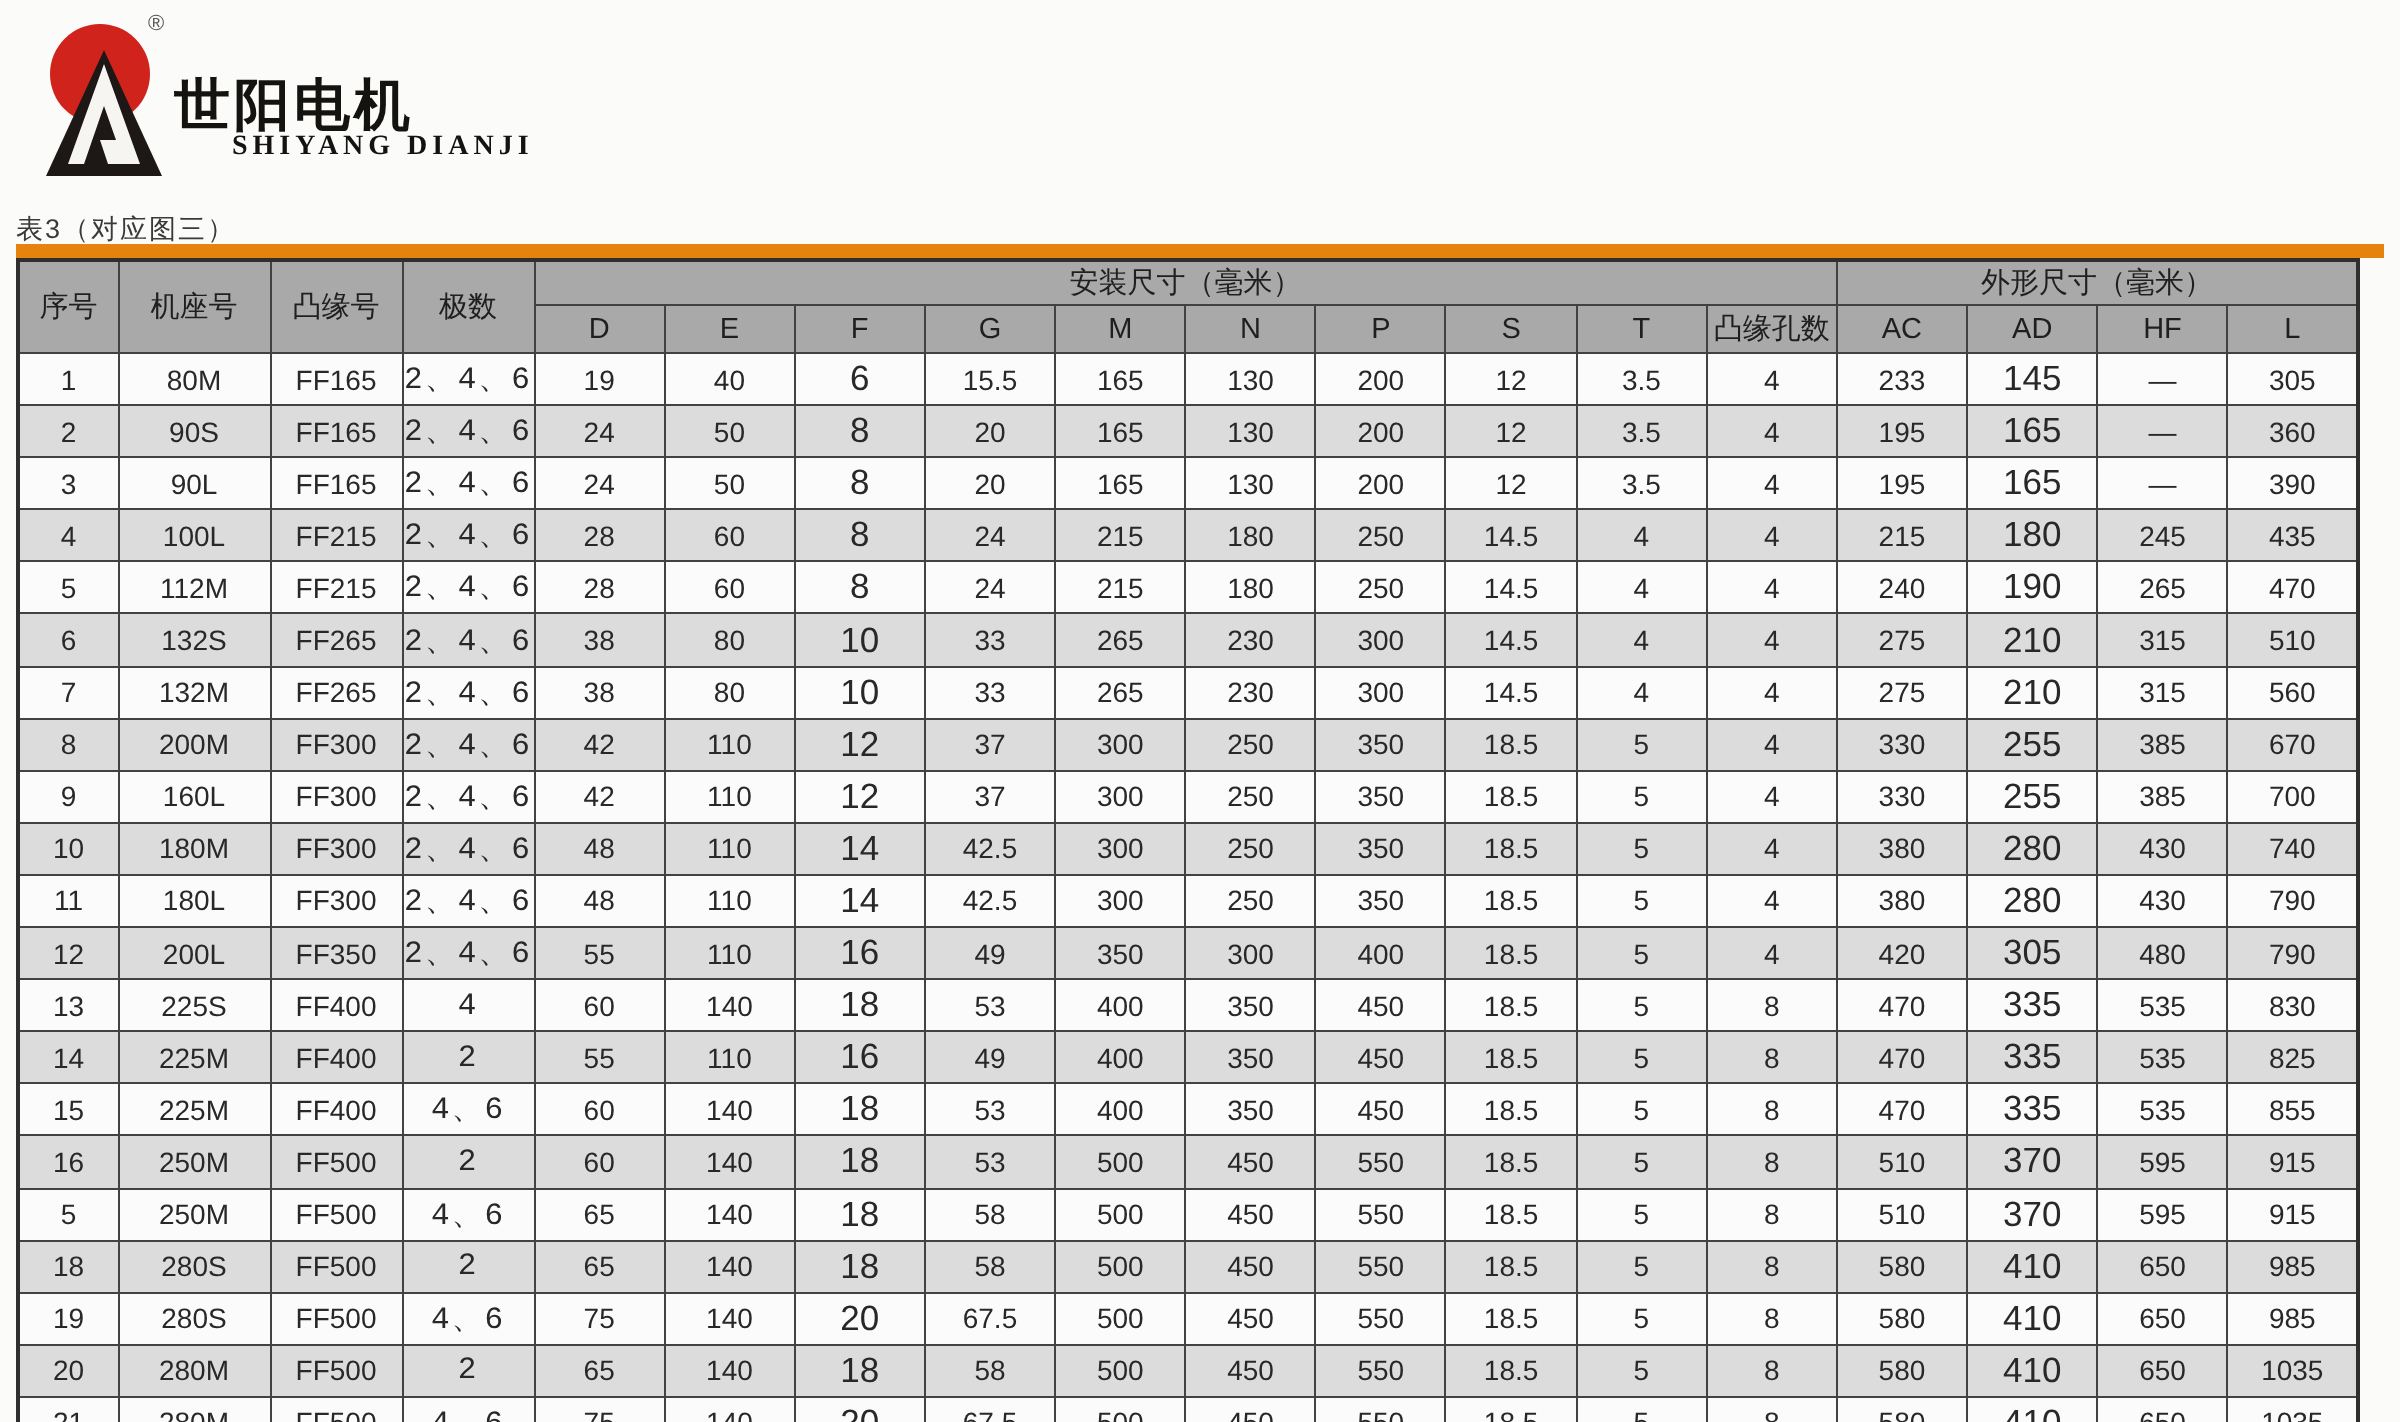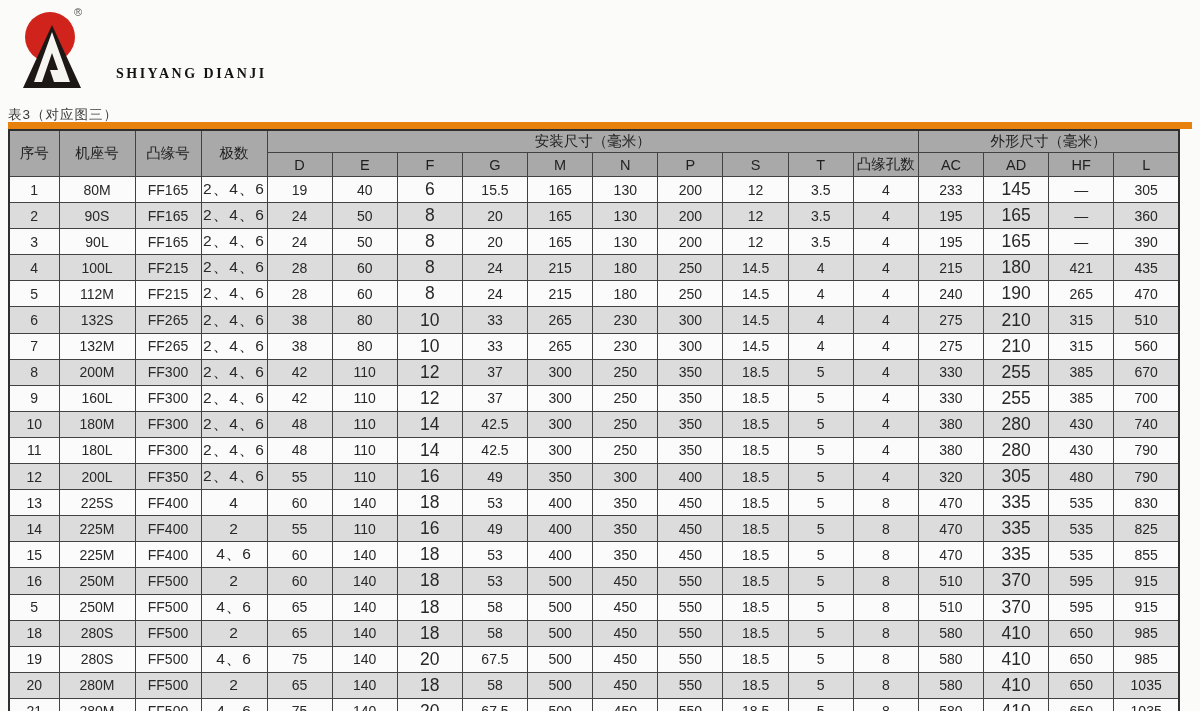--- a/index.html
+++ b/index.html
@@ -67,35 +67,36 @@
   }
   thead tr.groups th{height:21px;}
   thead tr.dims th{height:23px;}
   tbody td{
     height:25.1px;
     font-size:14px;
     background:#fbfbfb;
     color:#282828;
   }
   tbody tr.stripe td{background:#dcdcdc;}
-  tbody td.c-pole{font-size:15.5px;letter-spacing:1px;}
+  tbody td.c-pole{font-size:15.5px;letter-spacing:1px;font-family:Liberation Mono, monospace;}
   tbody td.c-big{font-size:17.5px;}
 </style>
 </head>
 <body>
 
 <div class="page">
 
   <div class="logo">
     <svg width="76" height="84" viewBox="0 0 76 84" aria-hidden="true">
       <circle cx="40" cy="29" r="25" fill="#d0231b"></circle>
       <polygon points="42,17 13,80 71,80" fill="#1d1815"></polygon>
       <path d="M42,24 L24,74 L32,74 L42,45 L48,62 L40,62 L44,74 L60,74 Z" fill="#f7f5f1"></path>
     </svg>
     <span class="reg">®</span>
+    <div class="logo-cn">世阳电机</div>
     <div class="logo-en">SHIYANG DIANJI</div>
   </div>
 
   <div class="caption">表3（对应图三）</div>
 
   <div class="orange-bar"></div>
 
   <table>
     <colgroup>
       <col style="width:50px">
@@ -214,21 +215,21 @@
           <td class="c-big">8</td>
           <td>24</td>
           <td>215</td>
           <td>180</td>
           <td>250</td>
           <td>14.5</td>
           <td>4</td>
           <td>4</td>
           <td>215</td>
           <td class="c-big">180</td>
-          <td>421</td>
+          <td>245</td>
           <td>435</td>
         </tr>
         <tr>
           <td>5</td>
           <td>112M</td>
           <td>FF215</td>
           <td class="c-pole">2、4、6</td>
           <td>28</td>
           <td>60</td>
           <td class="c-big">8</td>
@@ -372,21 +373,21 @@
           <td>55</td>
           <td>110</td>
           <td class="c-big">16</td>
           <td>49</td>
           <td>350</td>
           <td>300</td>
           <td>400</td>
           <td>18.5</td>
           <td>5</td>
           <td>4</td>
-          <td>320</td>
+          <td>420</td>
           <td class="c-big">305</td>
           <td>480</td>
           <td>790</td>
         </tr>
         <tr>
           <td>13</td>
           <td>225S</td>
           <td>FF400</td>
           <td class="c-pole">4</td>
           <td>60</td>

